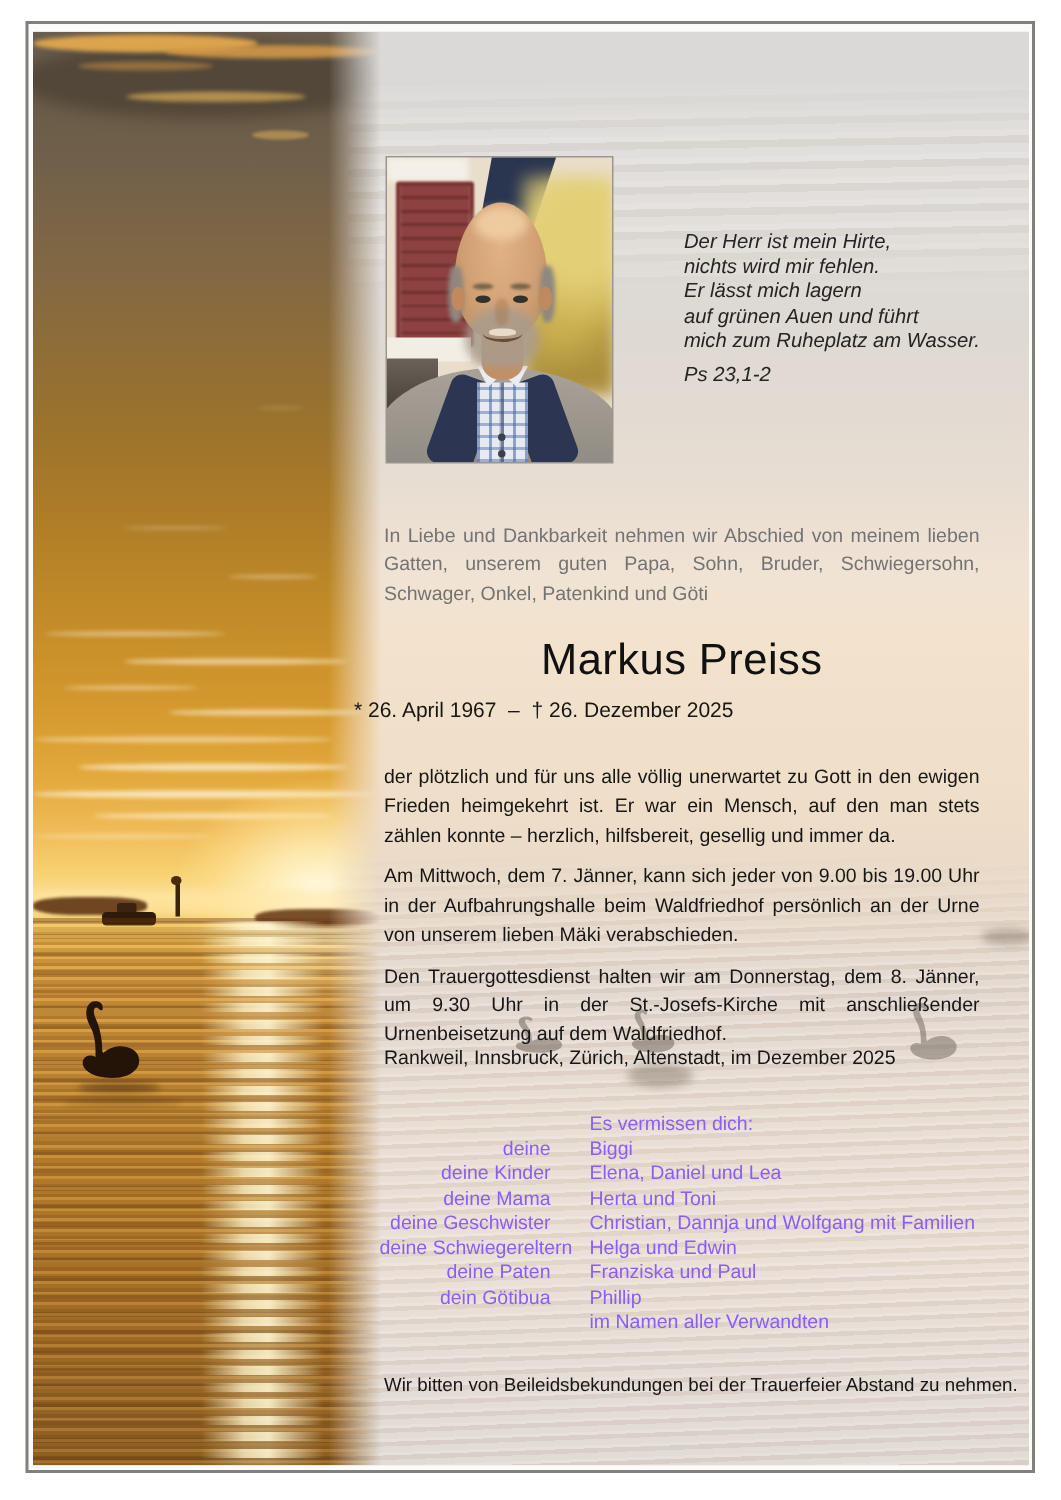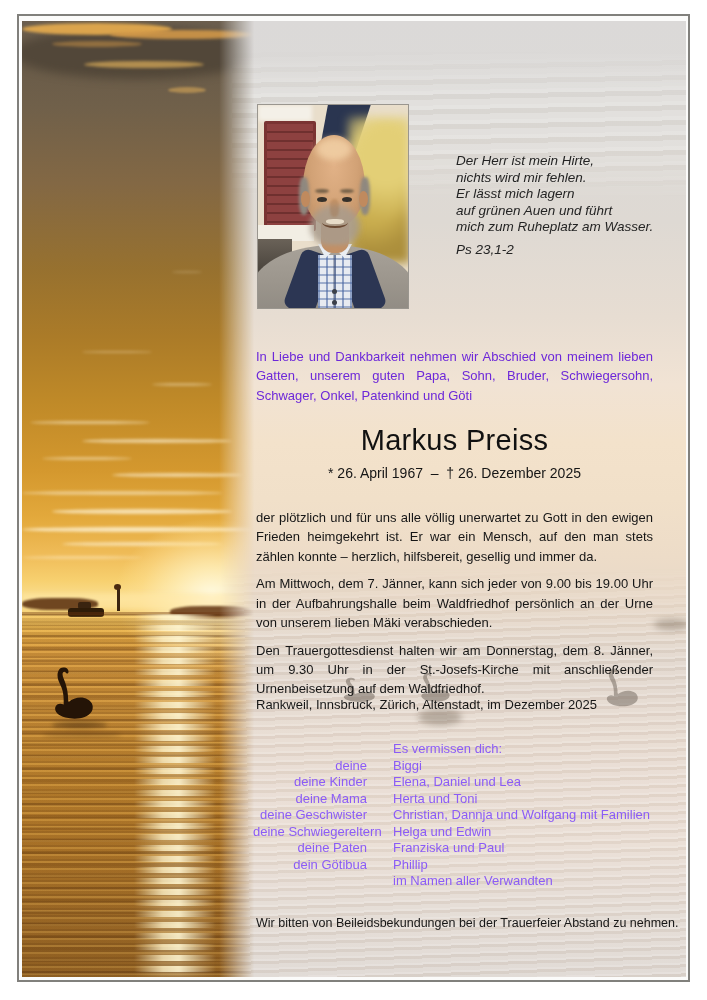--- a/index.html
+++ b/index.html
@@ -129,24 +129,24 @@
   .ph-mouth{left:64px;top:112px;width:26px;height:11px;border-bottom:2.5px solid #6b4a33;
     border-radius:50%;box-sizing:border-box;}
   .ph-teeth{left:68px;top:114px;width:18px;height:5px;background:#e8dcc8;border-radius:40%;filter:blur(.4px);}
 
   
   .quote{position:absolute;left:434px;top:132px;font-style:italic;font-size:13.5px;
     line-height:16.5px;color:#242424;}
   .quote .qline{white-space:nowrap;}
   .quote-ref{margin-top:6px;font-style:italic;}
   .intro{position:absolute;left:234px;top:326px;width:397px;font-size:13px;line-height:19.3px;
-    text-align:justify;color:#6d28d9;}
+    text-align:justify;color:#737373;}
   .name{position:absolute;left:214px;top:403px;width:437px;text-align:center;font-size:29px;
     letter-spacing:.3px;color:#111;}
-  .dates{position:absolute;left:214px;top:444px;width:437px;text-align:center;font-size:14px;
+  .dates{position:absolute;left:214px;top:444px;width:437px;text-align:left;font-size:14px;
     white-space:pre;color:#161616;}
   .paras{position:absolute;left:234px;top:487px;width:397px;font-size:13px;line-height:19.3px;
     text-align:justify;color:#161616;}
   .paras p{margin:0 0 8.5px 0;}
   .city{position:absolute;left:234px;top:676px;font-size:13px;color:#161616;white-space:nowrap;text-align:center;}
   .family{position:absolute;left:231px;top:720px;font-size:13px;line-height:16.5px;color:#8b5cf6;}
   .fam-heading{margin-left:140px;}
   .fam-row{display:flex;}
   .fam-label{width:140px;text-align:right;padding-right:26px;box-sizing:border-box;white-space:nowrap;}
   .fam-names{white-space:nowrap;}

